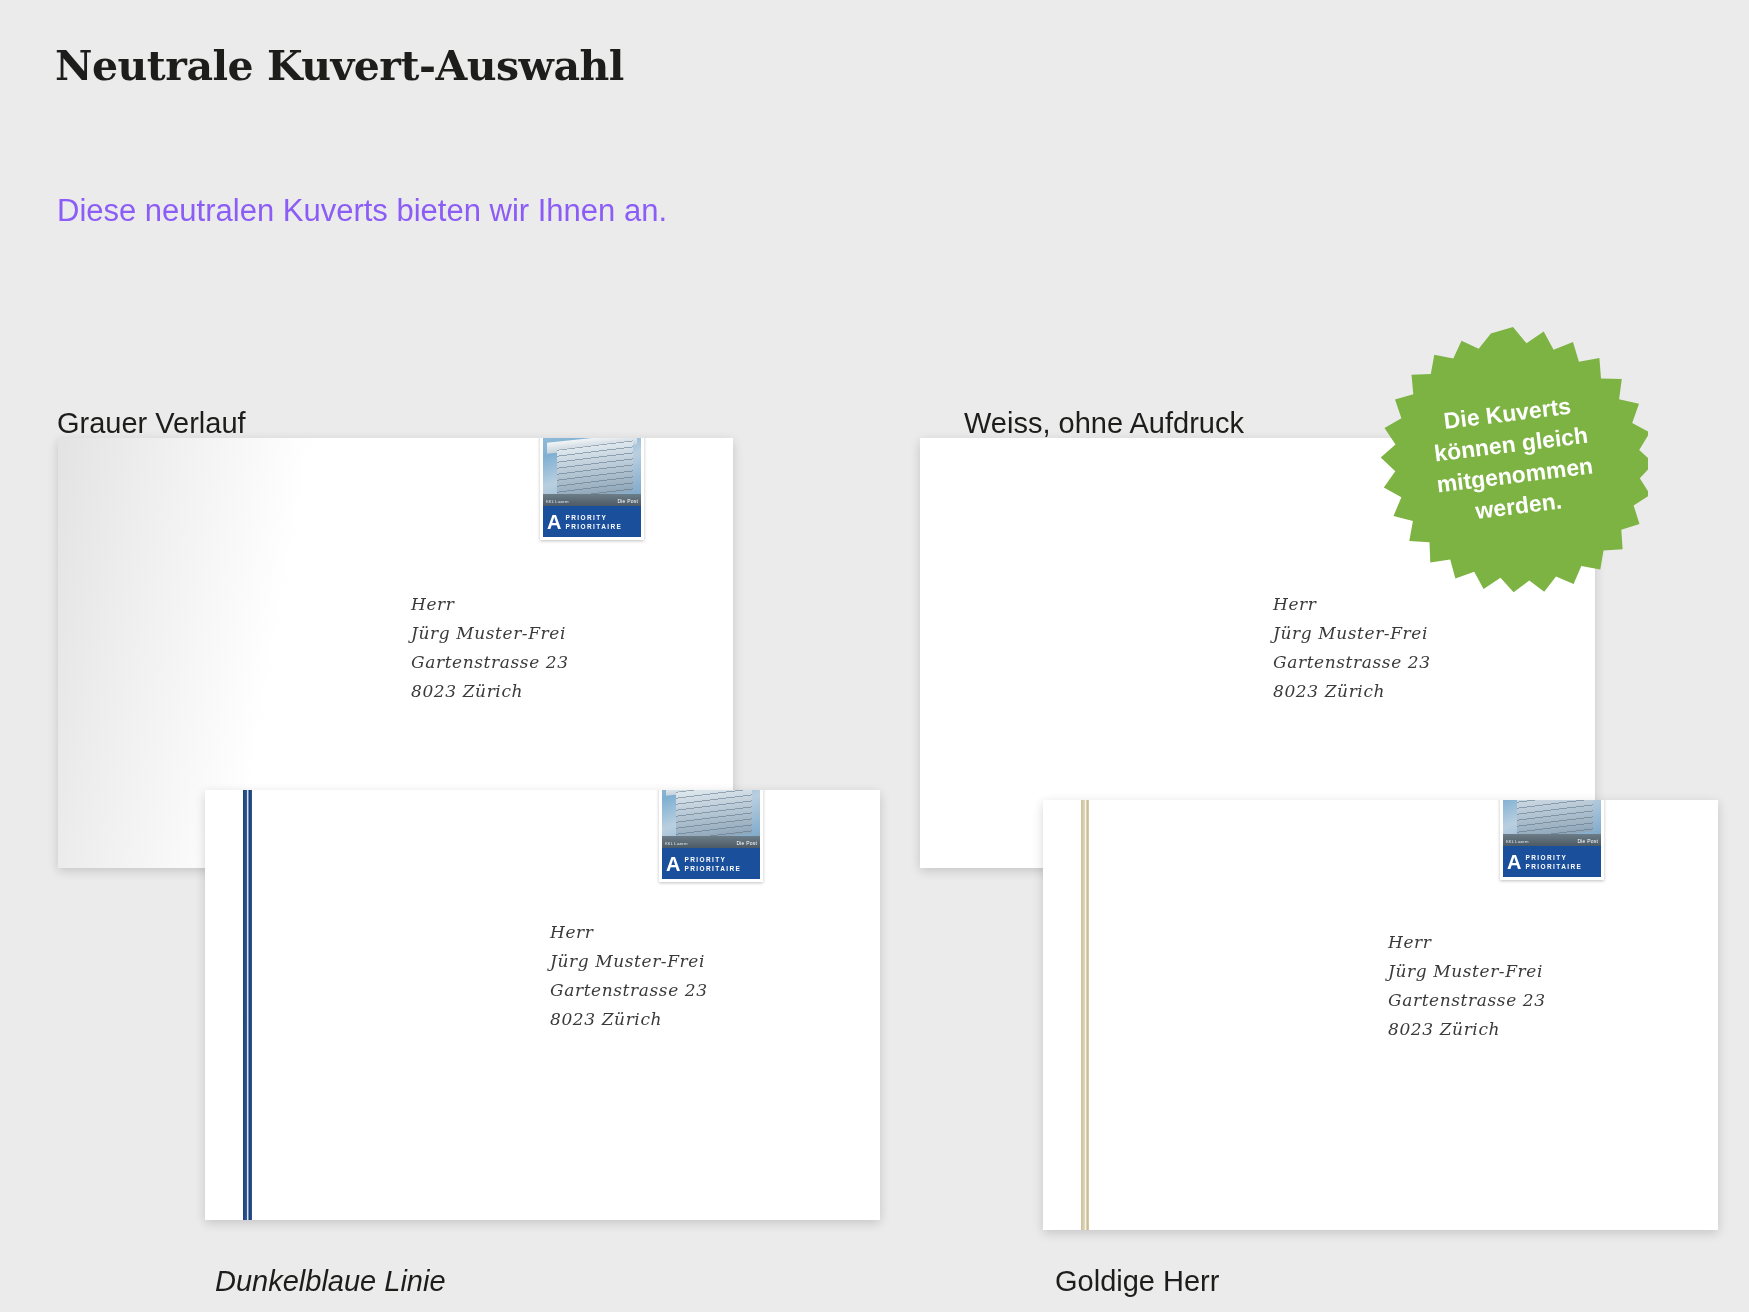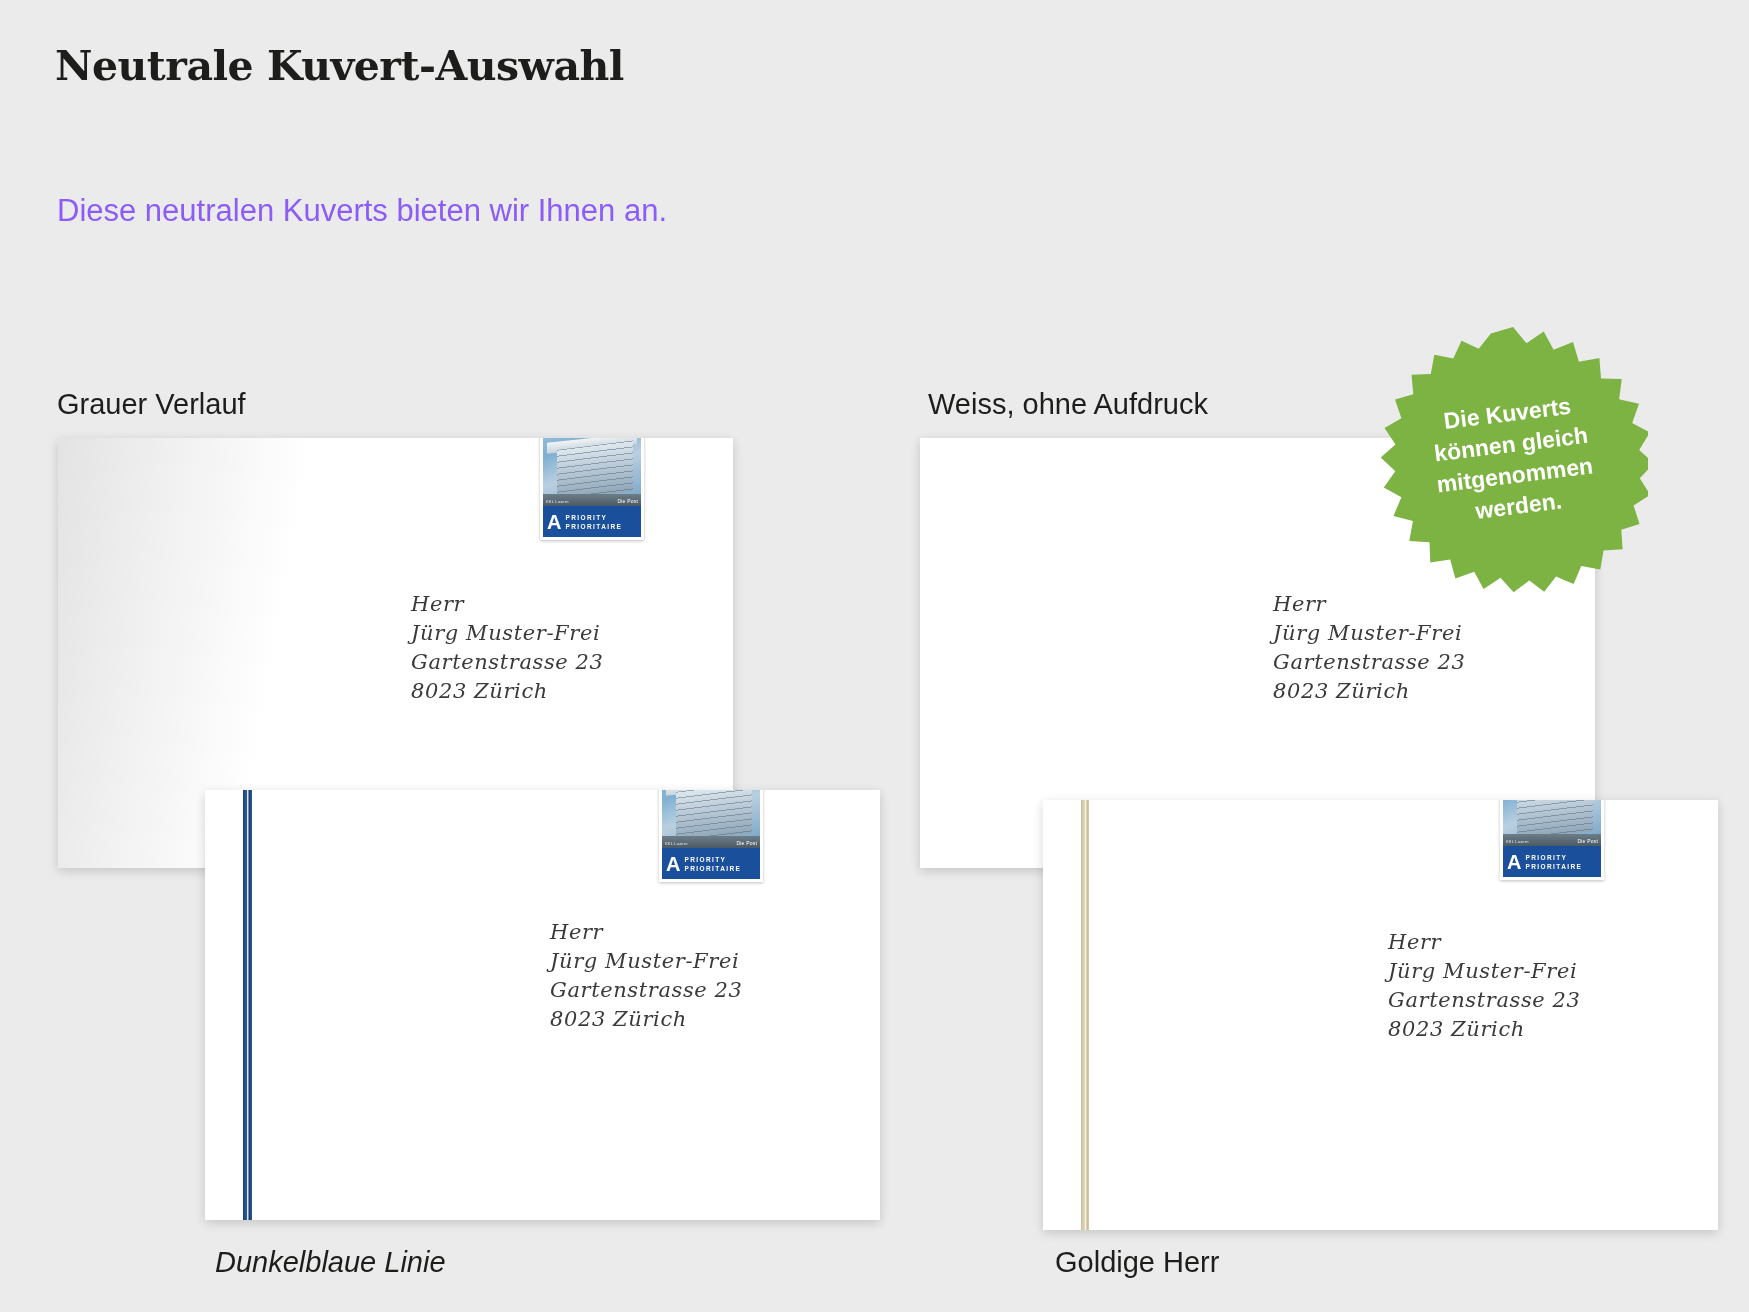--- a/index.html
+++ b/index.html
@@ -42,23 +42,24 @@
     color: #8b5cf6;
   }
   .intro div { white-space: nowrap; }
 
   
   .caption {
     position: absolute;
     font-size: 29px;
     color: #1d1d1b;
     white-space: nowrap;
+    margin-top: 19px;
   }
   .cap-grey   { left: 57px;  top: 388px; }
-  .cap-white  { left: 928px; top: 388px; text-align: center; }
+  .cap-white  { left: 964px; top: 388px; text-align: center; }
   .cap-blue   { left: 215px; top: 1246px; font-style: italic; }
   .cap-gold   { left: 1055px;top: 1246px; }
 
   
   .envelope {
     position: absolute;
     background: #ffffff;
     box-shadow: 0 3px 10px rgba(0,0,0,0.16);
     overflow: hidden;
   }
@@ -87,21 +88,21 @@
     left: 38px; top: 0; bottom: 0;
     width: 8px;
     background: linear-gradient(to right,#cbbd9a 0%, #e0d6ba 45%, #ffffff 52%, #c9b991 78%, #d8cdac 100%);
   }
 
   
   .address {
     position: absolute;
     font-family: "DejaVu Serif", serif;
     font-style: italic;
-    font-size: 21px;
+    font-size: 17px;
     line-height: 29px;
     color: #3a3a3a;
     letter-spacing: 0.6px;
   }
   .address div { white-space: nowrap; }
 
   
   .stamp {
     position: absolute;
     width: 104px;

